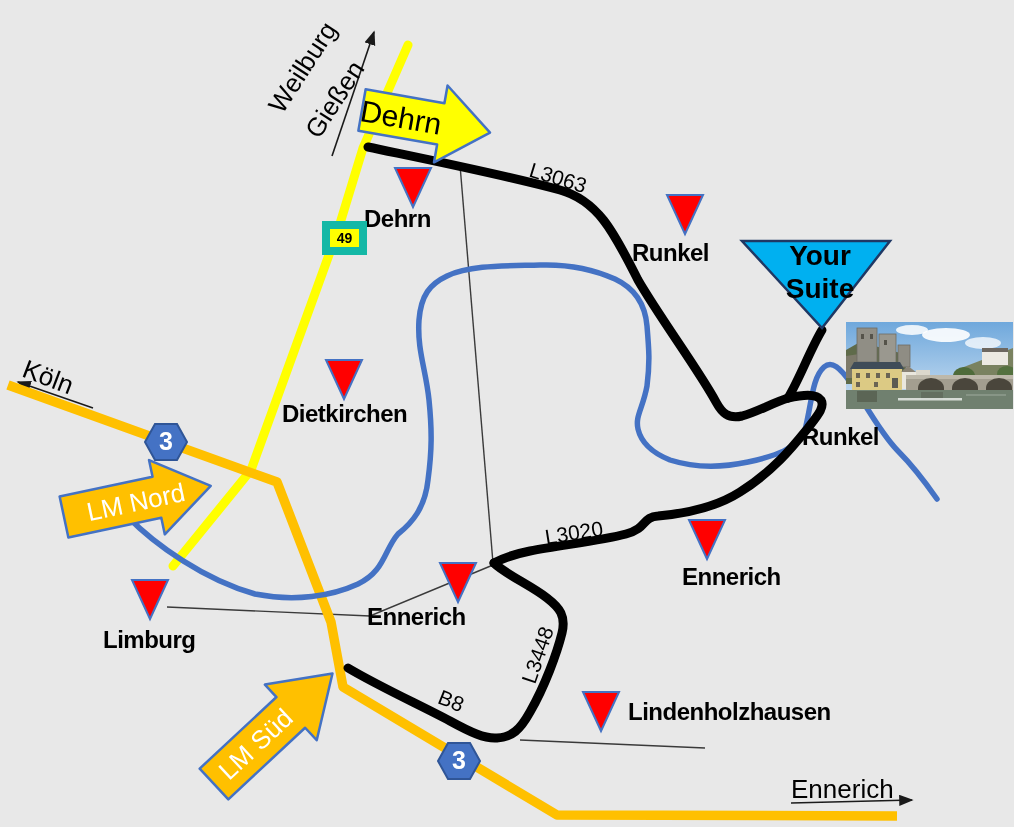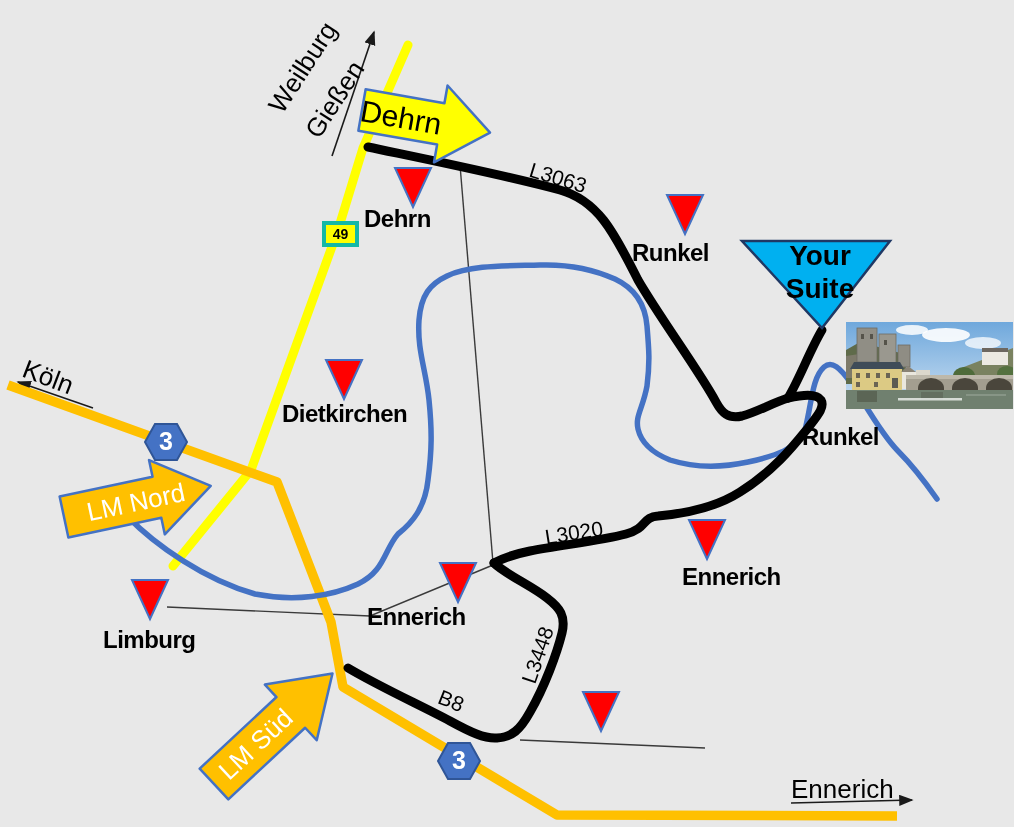--- a/index.html
+++ b/index.html
@@ -20,21 +20,21 @@
   .rot{transform-origin:center center;}
   .dest-line{
     position:absolute;width:110px;text-align:center;
     color:#000000;font-size:28px;font-weight:bold;
   }
   .arrow-label{position:absolute;text-align:center;transform-origin:center center;}
   .arrow-label.yellow-arrow-text{color:#000;font-size:30px;font-weight:400;}
   .arrow-label.orange-arrow-text{color:#fff;font-size:26px;font-weight:400;}
   .badge49{
     position:absolute;left:322px;top:221px;width:29px;height:18px;
-    background:#FFFF00;border:4px solid #14b8a6;
+    background:#FFFF00;border:8px solid #14b8a6;
     font-size:14px;font-weight:600;text-align:center;line-height:18px;
   }
   .hexnum{
     position:absolute;width:34px;text-align:center;
     color:#fff;font-size:25px;font-weight:bold;line-height:34px;
   }
 </style>
 </head>
 <body>
 
@@ -186,20 +186,21 @@
       </g>
     </g>
   </svg>
 
   <div class="lbl town" style="left:364px;top:205px">Dehrn</div>
   <div class="lbl town" style="left:632px;top:239px">Runkel</div>
   <div class="lbl town" style="left:282px;top:400px">Dietkirchen</div>
   <div class="lbl town" style="left:103px;top:626px">Limburg</div>
   <div class="lbl town" style="left:367px;top:603px">Ennerich</div>
   <div class="lbl town" style="left:682px;top:563px">Ennerich</div>
+  <div class="lbl town" style="left:628px;top:698px">Lindenholzhausen</div>
   <div class="lbl town" style="left:802px;top:423px">Runkel</div>
 
   <div class="dest-line" style="left:765px;top:240px">Your</div>
   <div class="dest-line" style="left:765px;top:273px">Suite</div>
 
   <div class="lbl sign rot" style="left:22px;top:362px;transform:rotate(21deg)">Köln</div>
   <div class="lbl sign" style="left:791px;top:774px">Ennerich</div>
   <div class="lbl sign rot" style="left:247px;top:52px;width:112px;text-align:center;transform:rotate(-57deg)">Weilburg</div>
   <div class="lbl sign rot" style="left:283px;top:84px;width:104px;text-align:center;transform:rotate(-57deg)">Gießen</div>
 

